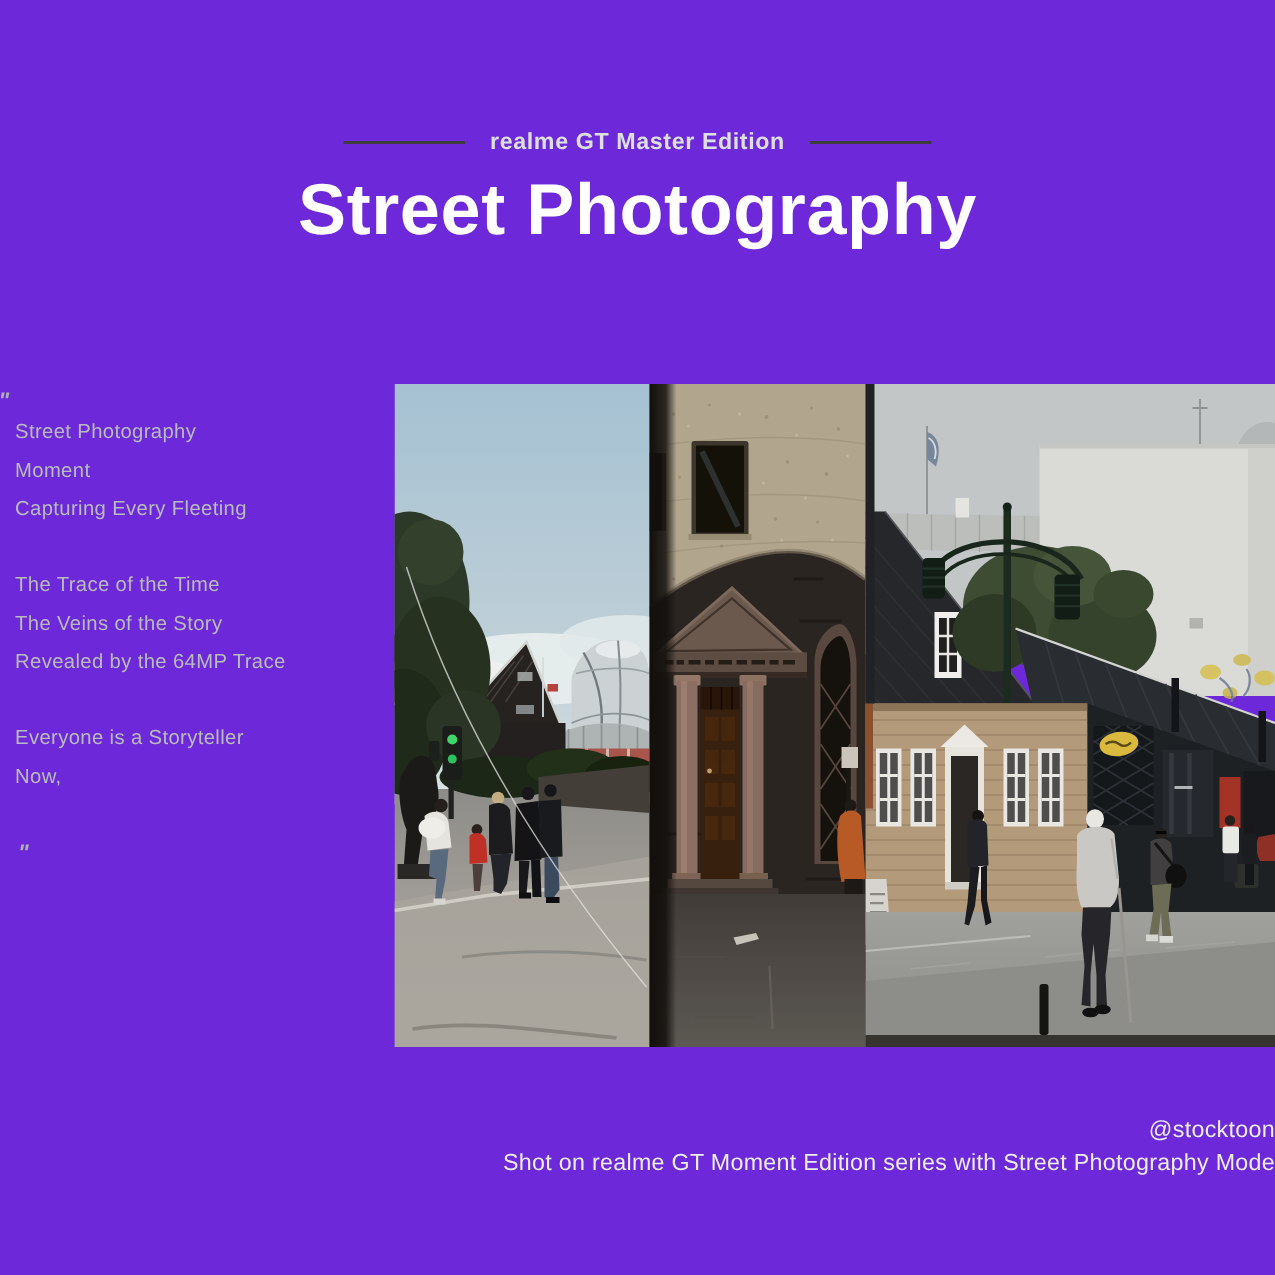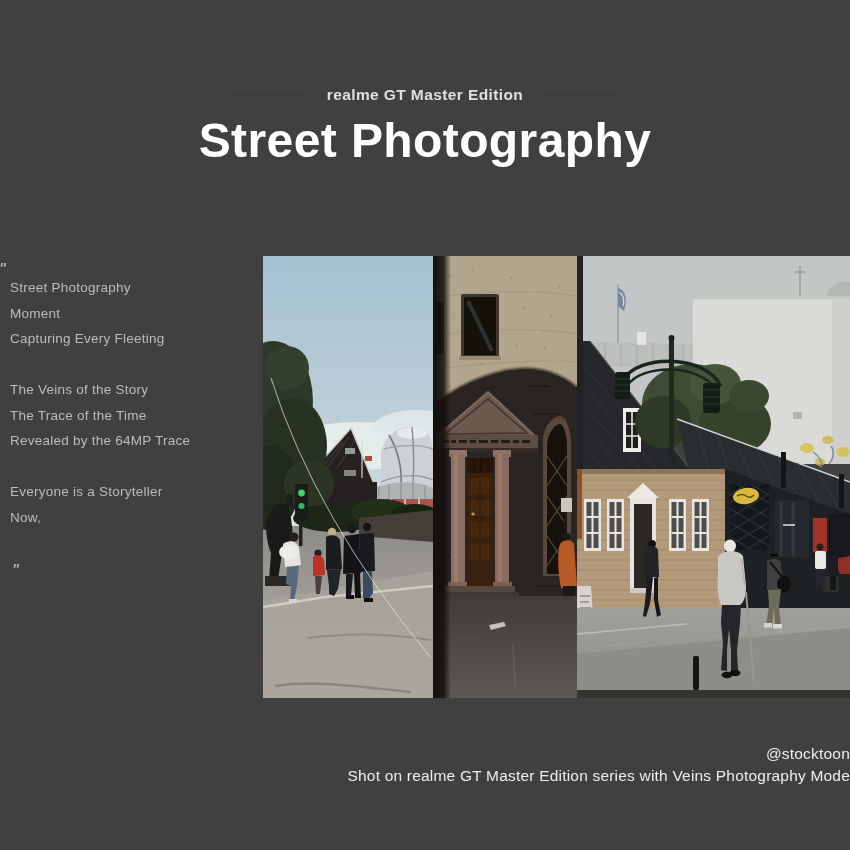--- a/index.html
+++ b/index.html
@@ -1,18 +1,18 @@
 <!DOCTYPE html>
 <html><head>
 <meta charset="utf-8">
 <style>
   html,body { margin:0; padding:0; background:#000; }
   .canvas {
     position:relative; width:850px; height:850px; overflow:hidden;
-    background:#404040; font-family:"Liberation Sans", sans-serif;
+    background:#6d28d9; font-family:"Liberation Sans", sans-serif;
   }
   
   .header { position:absolute; top:86px; left:0; width:100%; text-align:center; }
   .eyebrow-row { display:flex; align-items:center; justify-content:center; gap:17px; height:17px; }
   .divider { width:81px; height:2px; background:#3d3d3d; }
   .eyebrow-text { font-size:15.5px; font-weight:bold; color:#dce0e2; letter-spacing:0.4px; }
   .title { margin:13px 0 0 0; font-size:48px; font-weight:bold; color:#ffffff; letter-spacing:0.4px; line-height:1.05; }
   
   .quote { position:absolute; left:10px; top:275px; color:#b9bcbe; font-size:13.5px; }
   .q-line { height:25.5px; line-height:25.5px; white-space:nowrap; letter-spacing:0.25px; }
@@ -39,22 +39,22 @@
     </div>
     <h1 class="title">Street Photography</h1>
   </header>
 
   <aside class="quote">
     <span class="qmark qmark-open">"</span>
     <div class="q-line">Street Photography</div>
     <div class="q-line">Moment</div>
     <div class="q-line">Capturing Every Fleeting</div>
     <div class="q-line"></div>
+    <div class="q-line">The Trace of the Time</div>
     <div class="q-line">The Veins of the Story</div>
-    <div class="q-line">The Trace of the Time</div>
     <div class="q-line">Revealed by the 64MP Trace</div>
     <div class="q-line"></div>
     <div class="q-line">Everyone is a Storyteller</div>
     <div class="q-line">Now,</div>
     <div class="q-line"></div>
     <div class="qmark qmark-close">"</div>
   </aside>
 
   <main class="gallery">
 
@@ -441,16 +441,16 @@
           <rect x="251" y="300" width="10" height="20" rx="2" fill="#1b1d20"></rect>
           <rect x="253" y="320" width="6" height="14" fill="#141619"></rect>
         </g>
       </g>
       <rect x="0" y="0" width="6" height="213" fill="#202225"></rect>
     </svg>
   </main>
 
   <footer class="caption">
     <div class="credit">@stocktoon</div>
-    <div class="shot-line">Shot on realme GT Master Edition series with Veins Photography Mode</div>
+    <div class="shot-line">Shot on realme GT Moment Edition series with Street Photography Mode</div>
   </footer>
 
 </div>
 
 </body></html>

